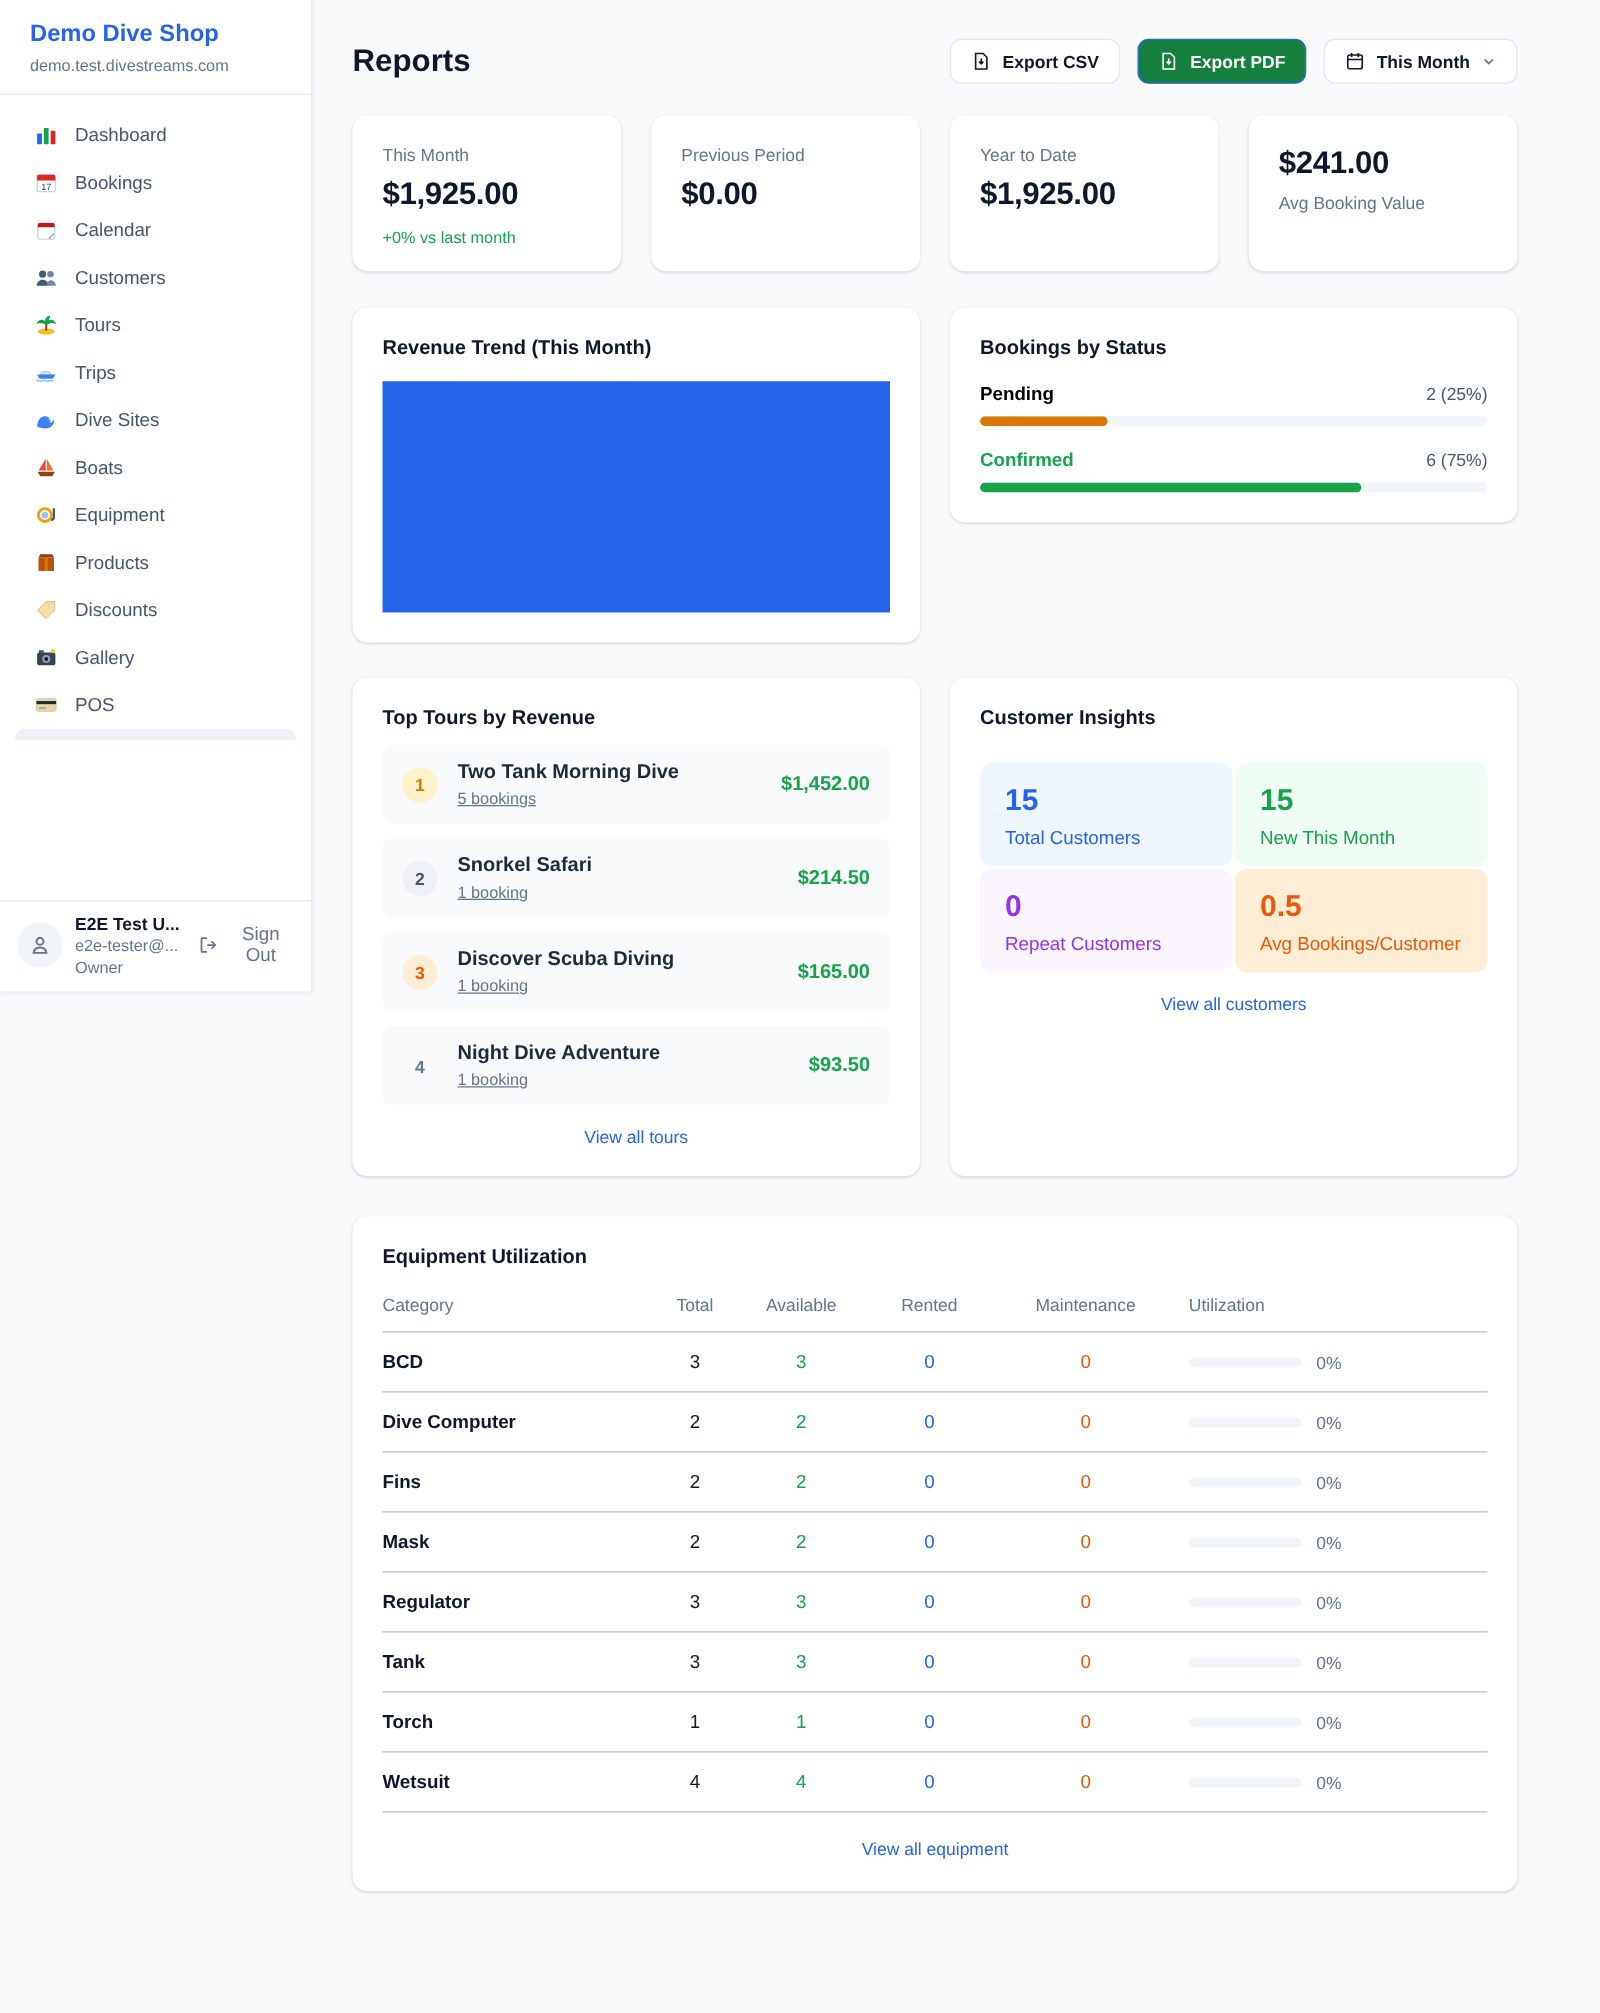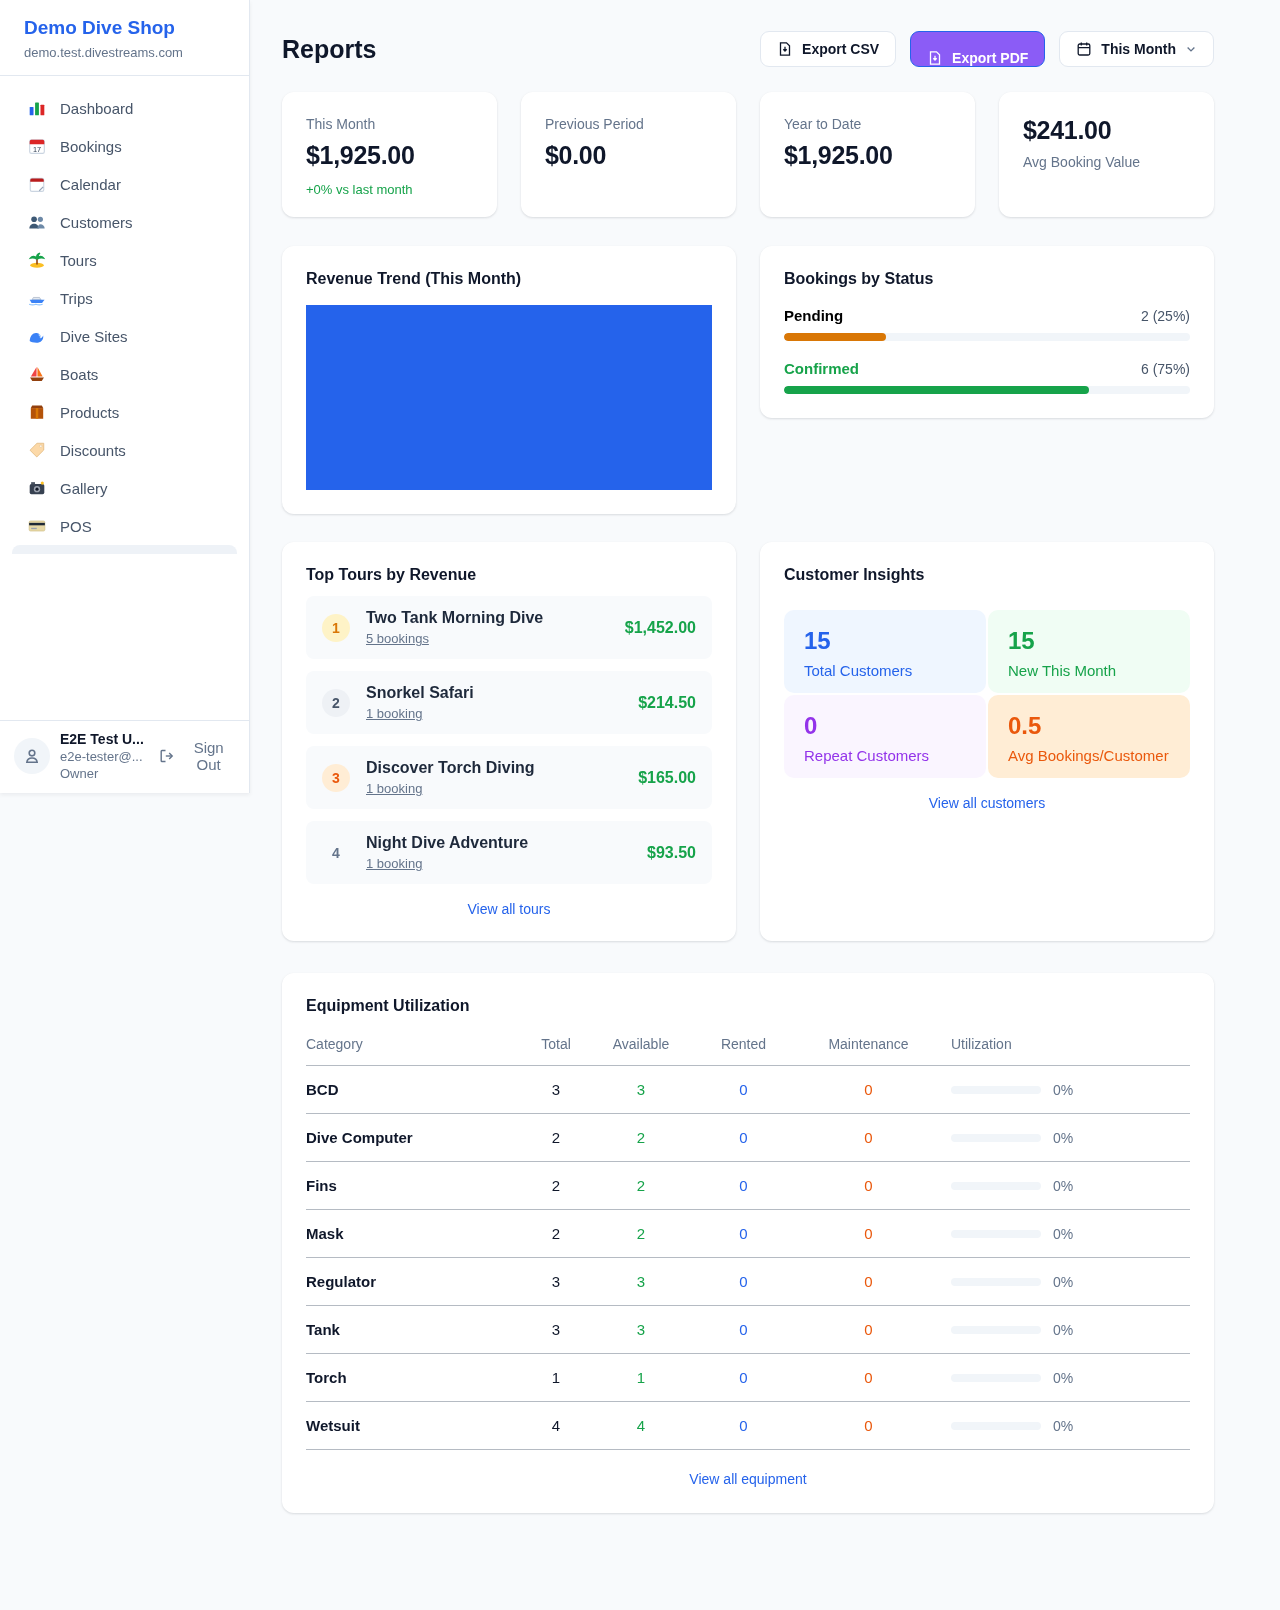--- a/index.html
+++ b/index.html
@@ -52,21 +52,21 @@
   .main { position:absolute; left:282px; top:0; width:932px; }
   .page-header { display:flex; align-items:center; justify-content:space-between; margin-top:31px; }
   .page-title { font-size:25px; font-weight:bold; color:#0f172a; }
   .header-actions { display:flex; gap:14px; }
   .btn {
     display:flex; align-items:center; gap:9px; height:36px; padding:0 16px;
     border-radius:9px; font-size:14px; font-weight:bold; cursor:pointer;
     font-family:"Liberation Sans", sans-serif;
     background:#fff; border:1px solid #e2e8f0; color:#0f172a;
   }
-  .btn-primary { background:#8b5cf6; border-color:#2563eb; color:#fff;align-items:flex-end; }
+  .btn-primary { background:#15803d; border-color:#2563eb; color:#fff; }
   .btn svg { width:16px; height:16px; }
   .chev svg { width:12px; height:12px; }
   
   .card {
     background:#fff; border-radius:12px; padding:24px;
     box-shadow:0 1px 2px rgba(15,23,42,.06), 0 1px 3px rgba(15,23,42,.08);
   }
   .section-title { font-size:16px; font-weight:bold; color:#0f172a; }
   .stats-grid { display:grid; grid-template-columns:repeat(4,1fr); gap:24px; margin-top:25px; }
   .stat-card { height:125px; }
@@ -219,20 +219,30 @@
     </div>
     <div class="nav-item">
       <span class="nav-icon">
           <svg viewBox="0 0 16 16">
             <path d="M7.6 1.8v8.4H2.6z" fill="#ef4444"></path>
             <path d="M8.4 1.8l4.6 8.4H8.4z" fill="#f97316"></path>
             <path d="M1.8 11h12.4l-2 3.2H3.8z" fill="#92400e"></path>
           </svg>
         </span>
       <span>Boats</span>
+    </div>
+    <div class="nav-item">
+      <span class="nav-icon">
+          <svg viewBox="0 0 16 16">
+            <circle cx="7" cy="8" r="4.6" fill="none" stroke="#f59e0b" stroke-width="2"></circle>
+            <circle cx="7" cy="8" r="2.4" fill="#93c5fd"></circle>
+            <path d="M13.4 3.2v6.2a2 2 0 0 1-2 2" fill="none" stroke="#475569" stroke-width="1.6"></path>
+          </svg>
+        </span>
+      <span>Equipment</span>
     </div>
     <div class="nav-item">
       <span class="nav-icon">
           <svg viewBox="0 0 16 16">
             <rect x="2.5" y="4.5" width="11" height="9.5" fill="#b45309"></rect>
             <path d="M2.5 4.5h11l-1.2-2.3H3.7z" fill="#92400e"></path>
             <rect x="6.9" y="4.5" width="2.2" height="9.5" fill="#d97706"></rect>
           </svg>
         </span>
       <span>Products</span>
@@ -398,21 +408,21 @@
         <span class="rank rank-2">2</span>
         <span>
           <span class="tour-name" style="display:block">Snorkel Safari</span>
           <span class="tour-bookings" style="display:block">1 booking</span>
         </span>
         <span class="tour-amount">$214.50</span>
       </div>
       <div class="tour-row">
         <span class="rank rank-3">3</span>
         <span>
-          <span class="tour-name" style="display:block">Discover Torch Diving</span>
+          <span class="tour-name" style="display:block">Discover Scuba Diving</span>
           <span class="tour-bookings" style="display:block">1 booking</span>
         </span>
         <span class="tour-amount">$165.00</span>
       </div>
       <div class="tour-row">
         <span class="rank rank-4">4</span>
         <span>
           <span class="tour-name" style="display:block">Night Dive Adventure</span>
           <span class="tour-bookings" style="display:block">1 booking</span>
         </span>

